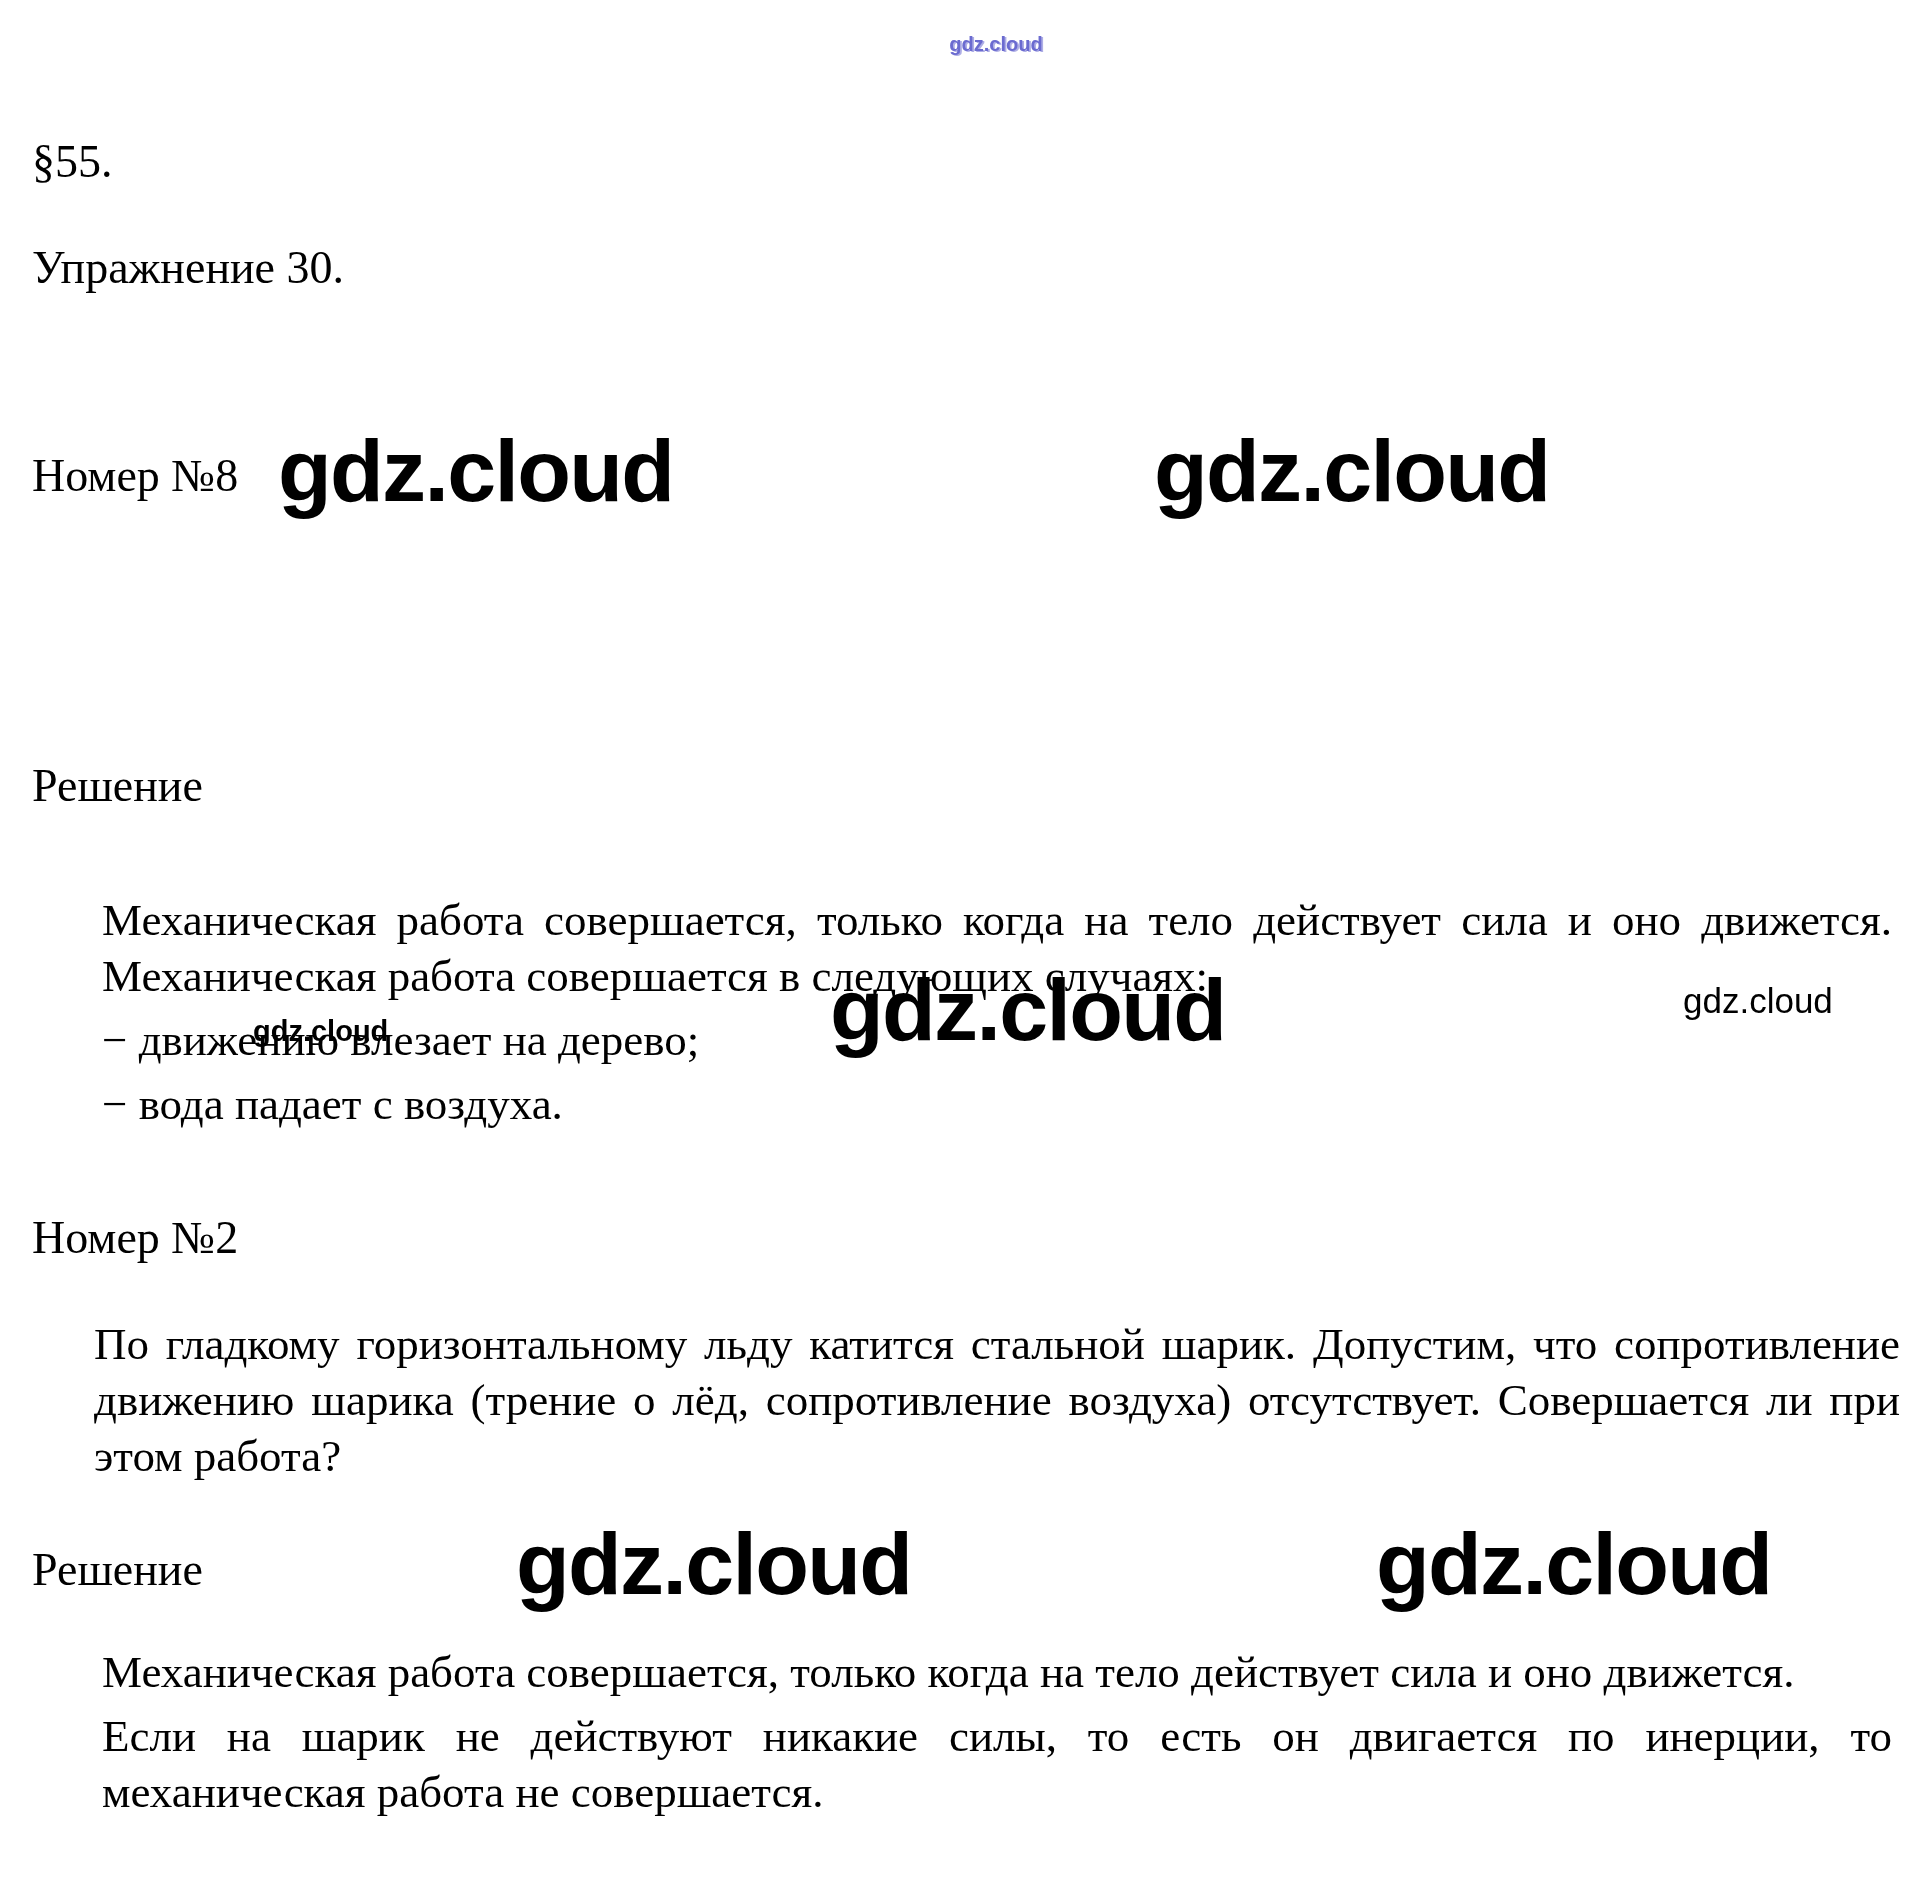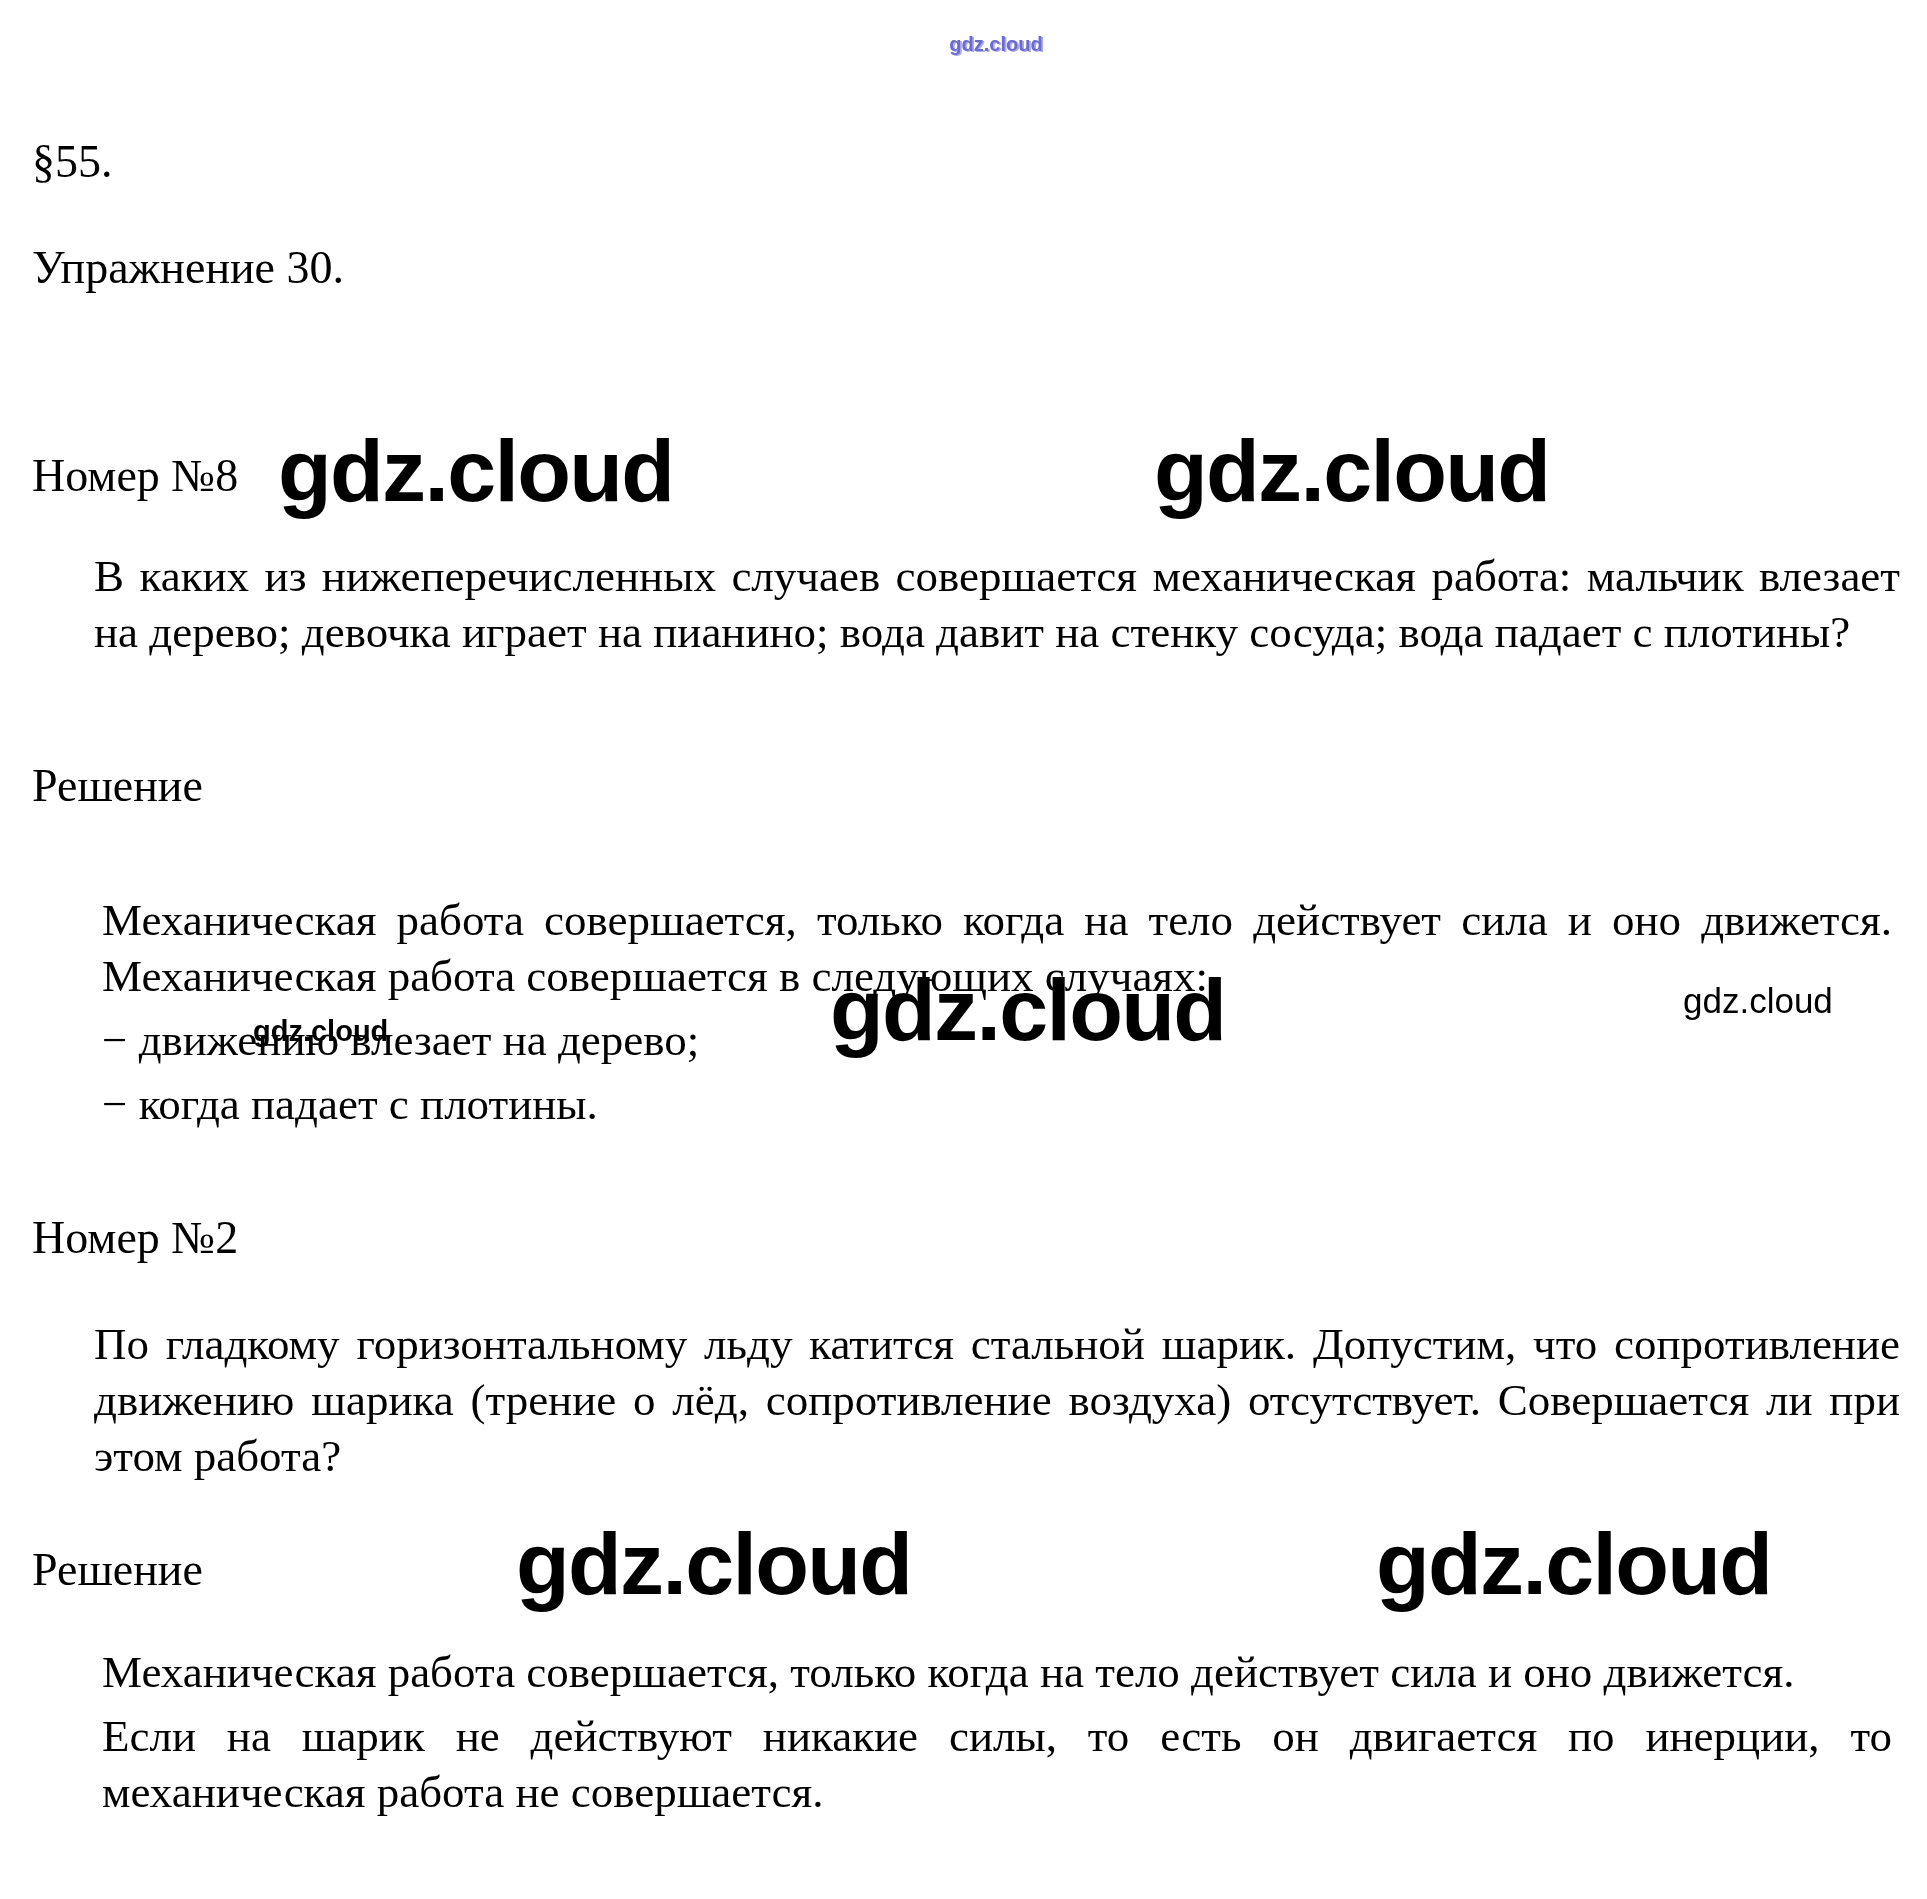--- a/index.html
+++ b/index.html
@@ -80,28 +80,27 @@
 
   <div class="wm wm-top">gdz.cloud</div>
 
   <div class="centered h-text section-title">§55.</div>
   <div class="centered h-text exercise-title">Упражнение 30.</div>
 
   <div class="wm wm-big wm-left-1">gdz.cloud</div>
   <div class="centered h-text number1">Номер №8</div>
   <div class="wm wm-big wm-right-1">gdz.cloud</div>
 
-  <div class="para q1">В каких из нижеперечисленных случаев совершается механическая работа: мальчик влезает на дерево; девочка играет на пианино; вода давит на стенку сосуда; вода падает с плотины?</div>
 
   <div class="centered h-text solution1">Решение</div>
 
   <div class="para a1">
     <div>Механическая работа совершается, только когда на тело действует сила и оно движется. Механическая работа совершается в следующих случаях:</div>
     <div class="item">− движению влезает на дерево;</div>
-    <div class="item">− когда падает с плотины.</div>
+    <div class="item">− вода падает с воздуха.</div>
   </div>
 
   <div class="wm wm-small-bold wm-sl">gdz.cloud</div>
   <div class="wm wm-big wm-center-a1">gdz.cloud</div>
   <div class="wm wm-small wm-sr">gdz.cloud</div>
 
   <div class="centered h-text number2">Номер №2</div>
 
   <div class="para q2">По гладкому горизонтальному льду катится стальной шарик. Допустим, что сопротивление движению шарика (трение о лёд, сопротивление воздуха) отсутствует. Совершается ли при этом работа?</div>
 

